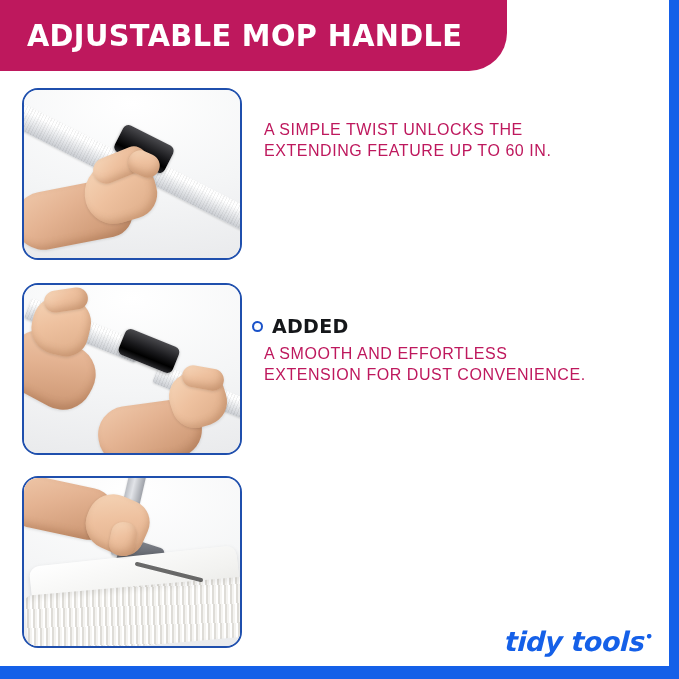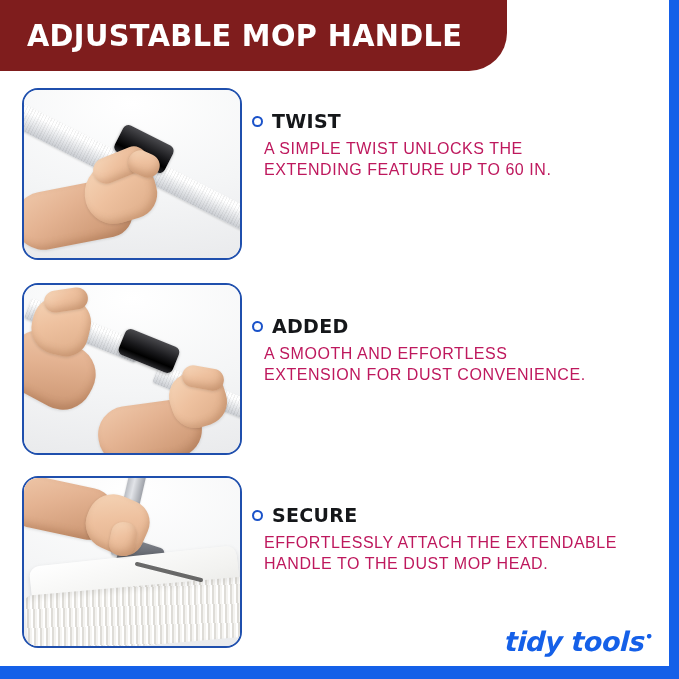--- a/index.html
+++ b/index.html
@@ -8,21 +8,21 @@
     background:#ffffff;
     font-family:"Liberation Sans", sans-serif;
     overflow:hidden;
   }
   .page { position:relative; width:679px; height:679px; background:#fff; }
 
   
   .banner {
     position:absolute; left:0; top:0;
     width:507px; height:71px;
-    background:#7f1d1d;
+    background:#be185d;
     border-bottom-right-radius:38px;
     display:flex; align-items:center;
   }
   .banner-title {
     color:#ffffff;
     font-size:30px;
     font-weight:bold;
     letter-spacing:0.4px;
     padding-left:28px;
     white-space:nowrap;
@@ -210,43 +210,31 @@
       <div style="position:absolute; left:110px; top:92px; width:70px; height:4px;
                   background:#3a3a3a; border-radius:2px; transform:rotate(14deg); opacity:.75;"></div>
 
       <div class="skin" style="left:-16px; top:4px; width:108px; height:52px; border-radius:26px; transform:rotate(12deg);"></div>
       <div class="skin skin-lt" style="left:62px; top:18px; width:62px; height:56px; border-radius:26px 22px 20px 26px; transform:rotate(24deg);"></div>
       <div class="skin skin-lt" style="left:86px; top:44px; width:26px; height:34px; border-radius:12px; transform:rotate(12deg);"></div>
     </div>
   </div>
 
   <div class="textcol t1">
-    <div class="head-line">
-      <span class="bullet"></span>
-      <span class="head-text">TWIST</span>
-    </div>
     <div class="body-text">A SIMPLE TWIST UNLOCKS THE
 EXTENDING FEATURE UP TO 60 IN.</div>
   </div>
 
   <div class="textcol t2">
     <div class="head-line">
       <span class="bullet"></span>
       <span class="head-text">ADDED</span>
     </div>
     <div class="body-text">A SMOOTH AND EFFORTLESS
 EXTENSION FOR DUST CONVENIENCE.</div>
   </div>
 
-  <div class="textcol t3">
-    <div class="head-line">
-      <span class="bullet"></span>
-      <span class="head-text">SECURE</span>
-    </div>
-    <div class="body-text">EFFORTLESSLY ATTACH THE EXTENDABLE
-HANDLE TO THE DUST MOP HEAD.</div>
-  </div>
 
   <div class="logo">
     <span>tidy tools</span><span class="tm">•</span>
   </div>
 
 </div>
 
 </body></html>

